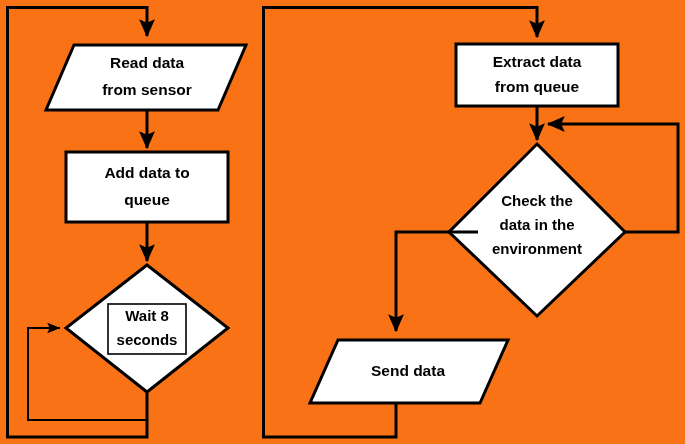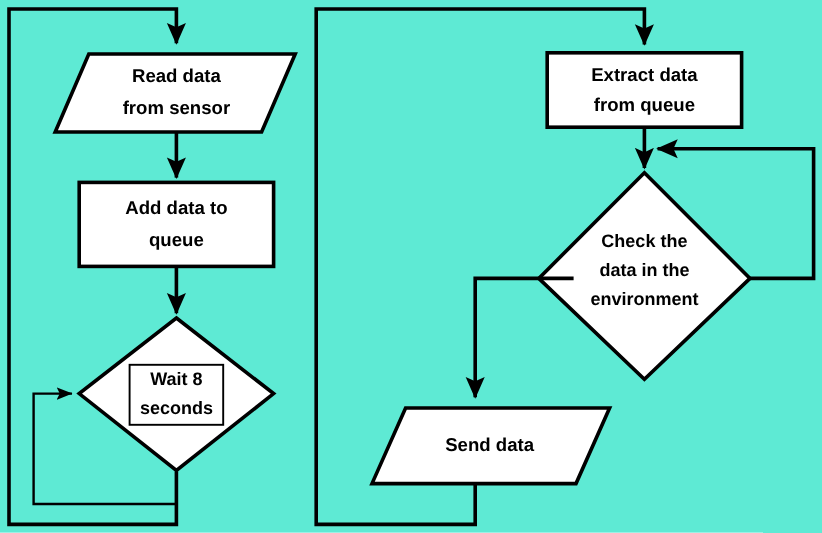--- a/index.html
+++ b/index.html
@@ -7,21 +7,21 @@
     padding: 0;
     background: #ffffff;
   }
   body {
     font-family: "Liberation Sans", sans-serif;
   }
   #flowchart-root {
     position: relative;
     width: 685px;
     height: 444px;
-    background: #5eead4;
+    background: #f97316;
     overflow: hidden;
   }
   svg#flow-svg {
     display: block;
     width: 685px;
     height: 444px;
   }
   .shape-stroke {
     fill: #ffffff;
     stroke: #000000;

